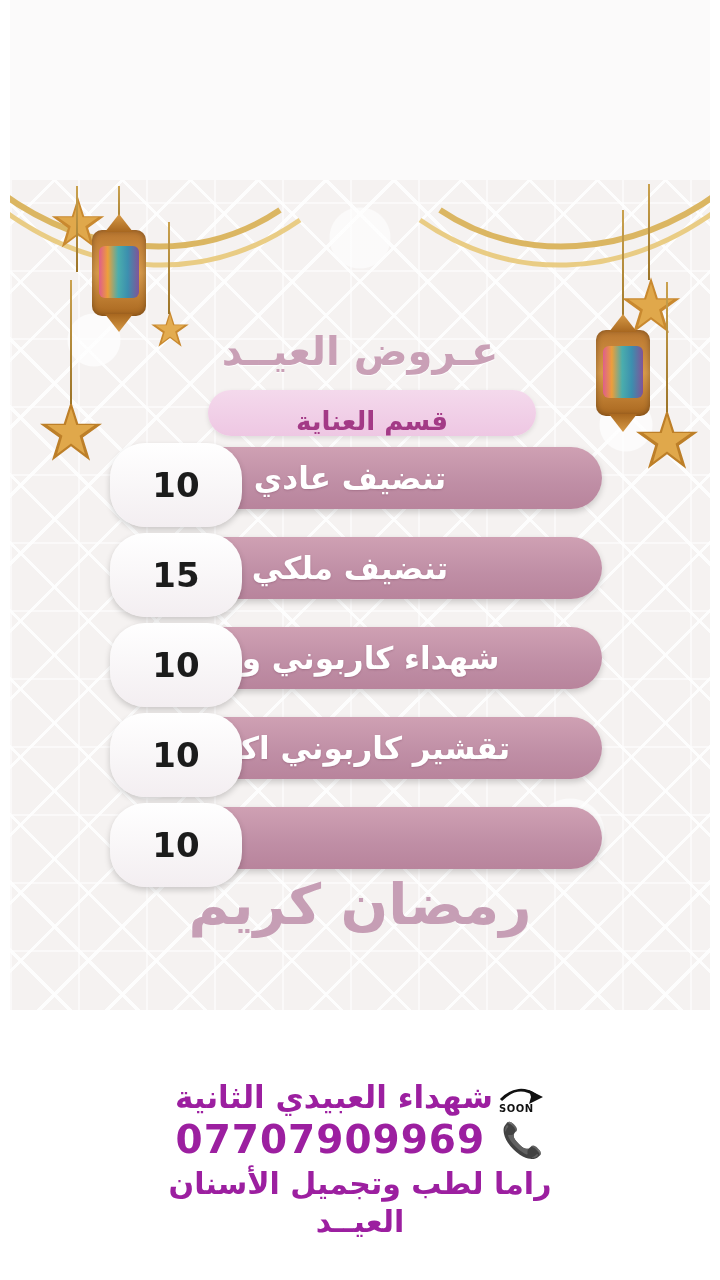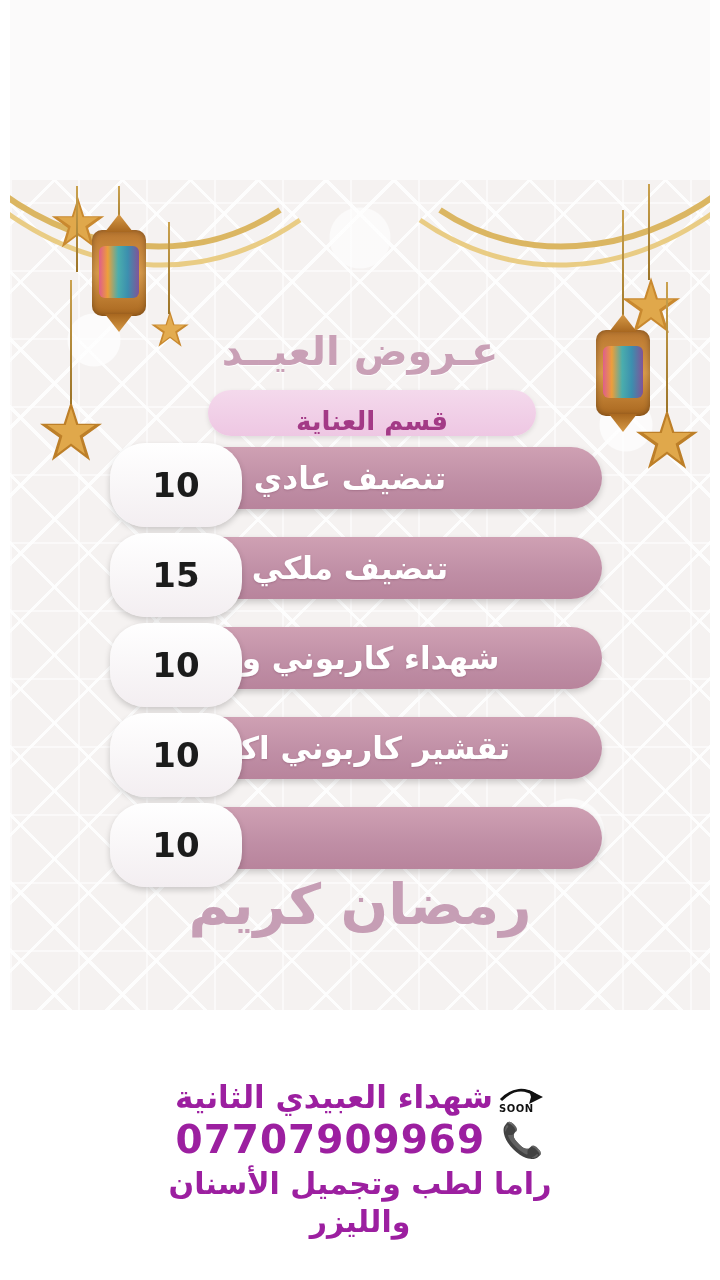--- a/index.html
+++ b/index.html
@@ -395,16 +395,16 @@
       </span>
       <span>شهداء العبيدي الثانية</span>
     </div>
 
     <div class="footer-line phone">
       <span>07707909969</span>
       <span class="phone-icon">📞</span>
     </div>
 
     <div class="footer-line clinic">راما لطب وتجميل الأسنان</div>
-    <div class="footer-line clinic">والليزر</div>
+    <div class="footer-line clinic">العيــد</div>
   </div>
 
 </div>
 
 </body></html>

